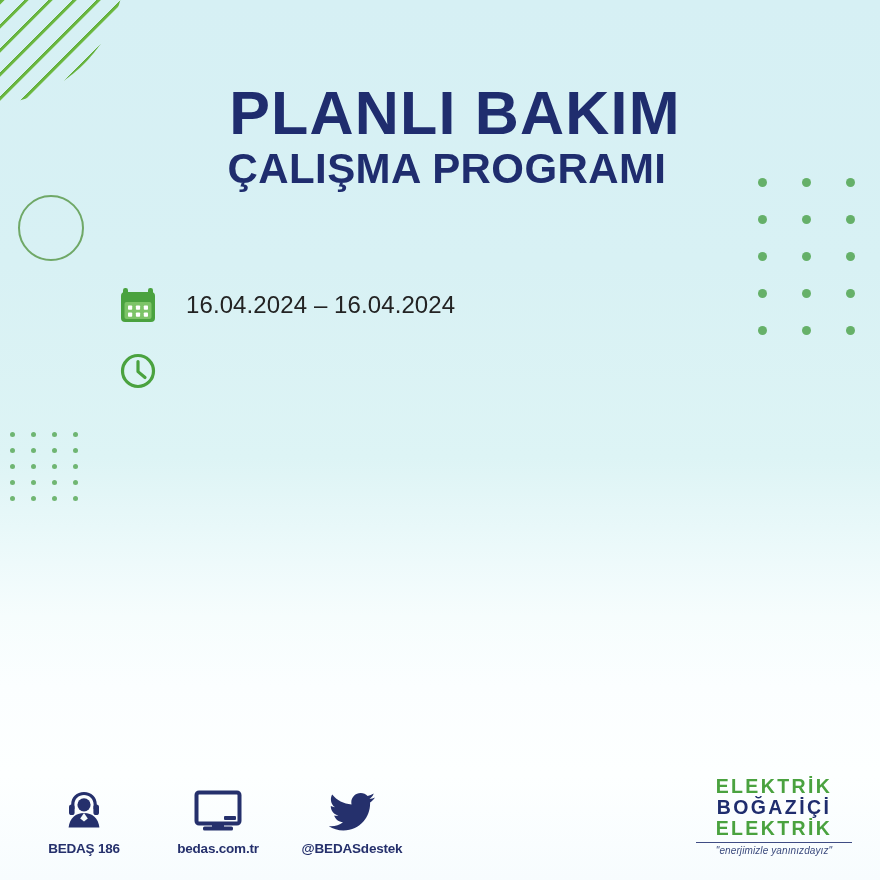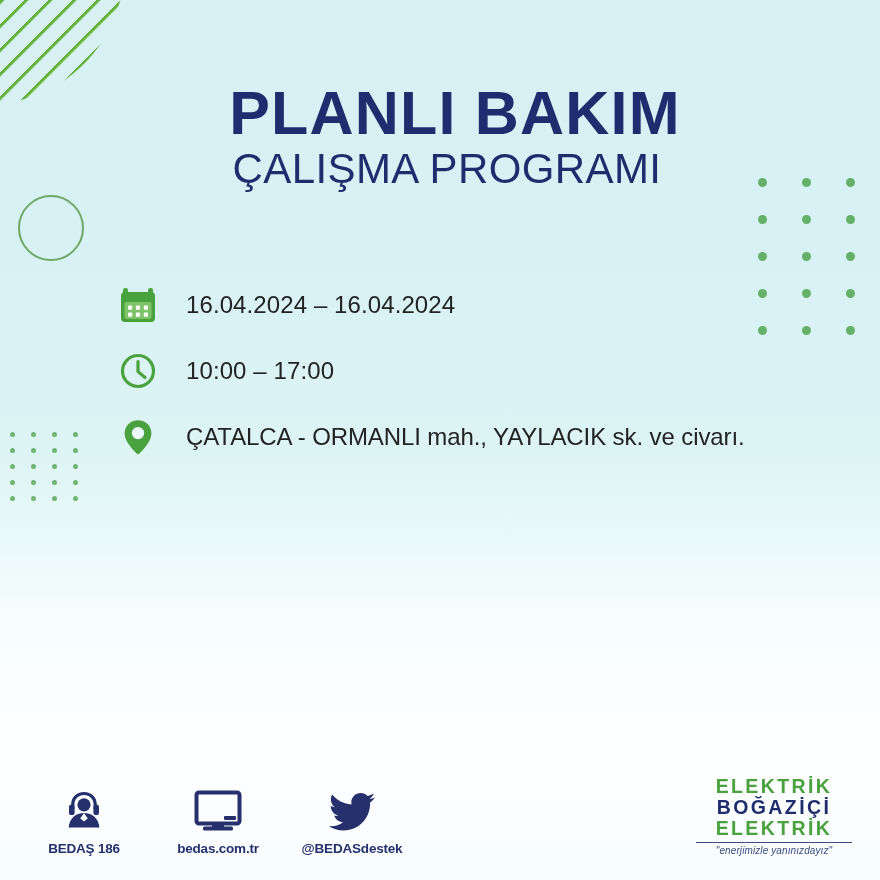--- a/index.html
+++ b/index.html
@@ -94,21 +94,21 @@
     font-weight: 700;
     letter-spacing: 1.2px;
     color: #1f2d6e;
     line-height: 1.02;
     margin: 0;
     padding-left: 30px;
   }
   .title-sub {
     font-family: "Liberation Sans", sans-serif;
     font-size: 42px;
-    font-weight: 400;
+    font-weight: 700;
     letter-spacing: .4px;
     color: #1f2d6e;
     line-height: 1.18;
     margin: 0;
     padding-left: 14px;
   }
 
   
   .details {
     position: absolute;
@@ -279,33 +279,23 @@
       <span class="detail-text">16.04.2024 – 16.04.2024</span>
     </div>
 
     <div class="detail-row">
       <span class="detail-icon">
         <svg width="40" height="40" viewBox="0 0 40 40" aria-hidden="true">
           <circle cx="20" cy="20" r="15.5" fill="none" stroke="#4aa23f" stroke-width="3.2"></circle>
           <path d="M20 10.5 L20 20.6 L27 26.5" fill="none" stroke="#4aa23f" stroke-width="3.2" stroke-linecap="round" stroke-linejoin="round"></path>
         </svg>
       </span>
-      <span class="detail-text">10:00 – 17:00</span>
-    </div>
-
-
-    <div class="detail-row location">
-      <span class="detail-icon">
-        <svg width="40" height="40" viewBox="0 0 40 40" aria-hidden="true">
-          <path d="M20 3.2 C12.4 3.2 6.6 9.1 6.6 16.5 C6.6 26.2 20 37.6 20 37.6 C20 37.6 33.4 26.2 33.4 16.5 C33.4 9.1 27.6 3.2 20 3.2 Z" fill="#4aa23f"></path>
-          <circle cx="20" cy="16.1" r="6.2" fill="#eaf8f9"></circle>
-        </svg>
-      </span>
-      <span class="detail-text">ÇATALCA - ORMANLI mah., YAYLACIK sk. ve civarı.</span>
-    </div>
+    </div>
+
+
 
   </div>
 
   <div class="footer-contacts">
 
     <div class="contact">
       <span class="contact-icon">
         <svg width="42" height="44" viewBox="0 0 42 44" aria-hidden="true">
           <path d="M21 4 C13.6 4 8.2 9.2 8.2 16.2 L8.2 21 L11.4 21 L11.4 16.4 C11.4 10.8 15.6 6.9 21 6.9 C26.4 6.9 30.6 10.8 30.6 16.4 L30.6 21 L33.8 21 L33.8 16.2 C33.8 9.2 28.4 4 21 4 Z" fill="#25306c"></path>
           <rect x="6" y="16.5" width="5.6" height="10.5" rx="2.6" fill="#25306c"></rect>

